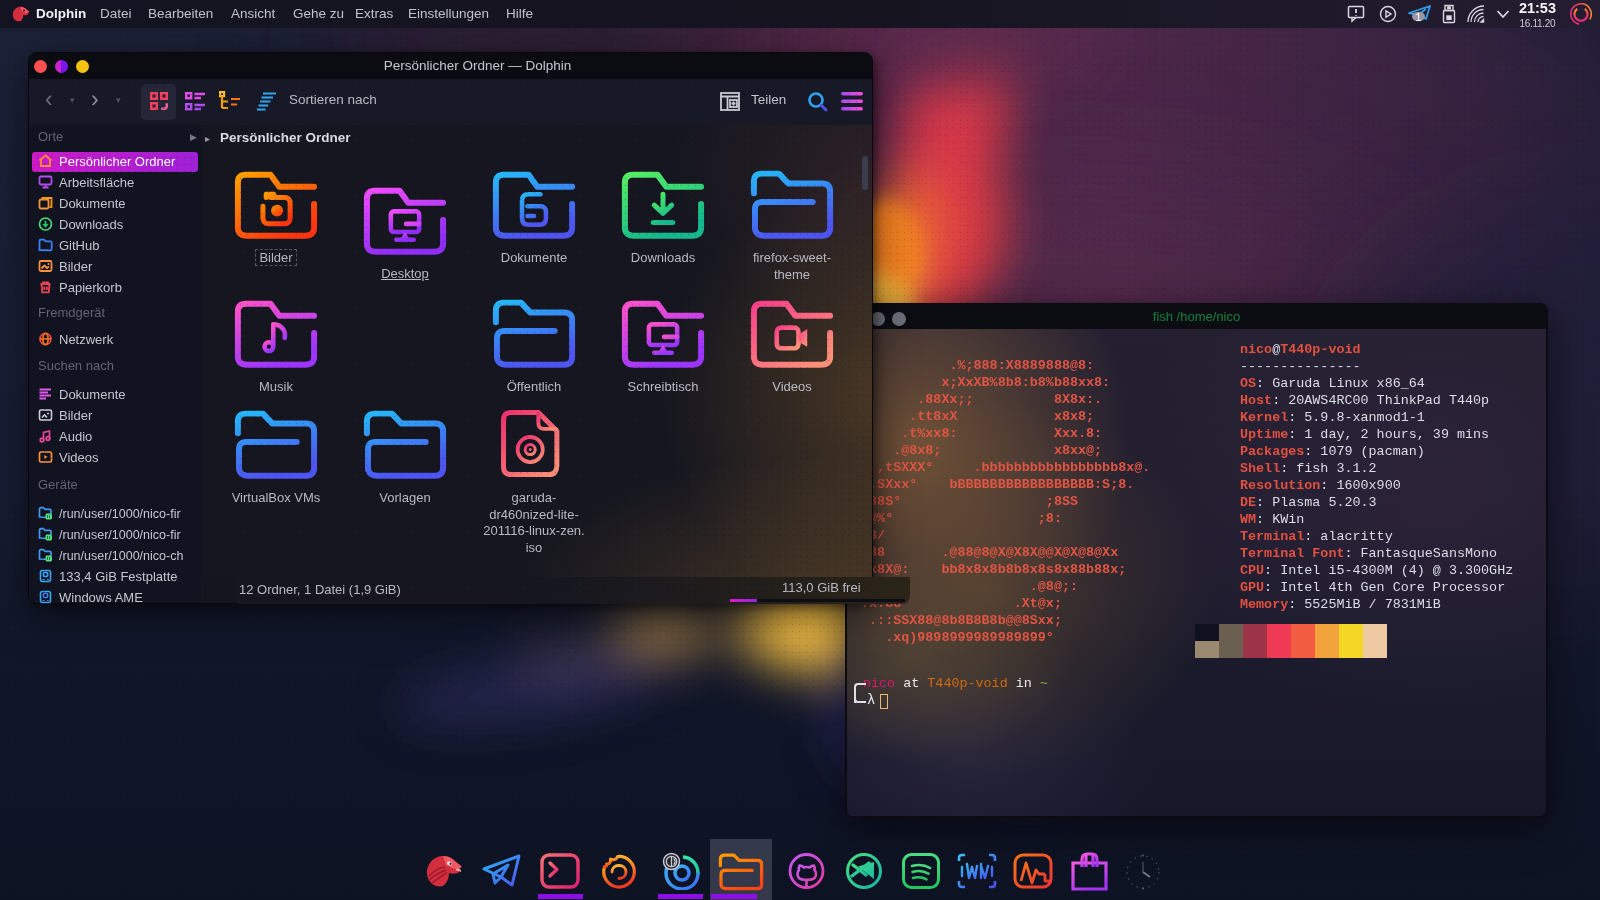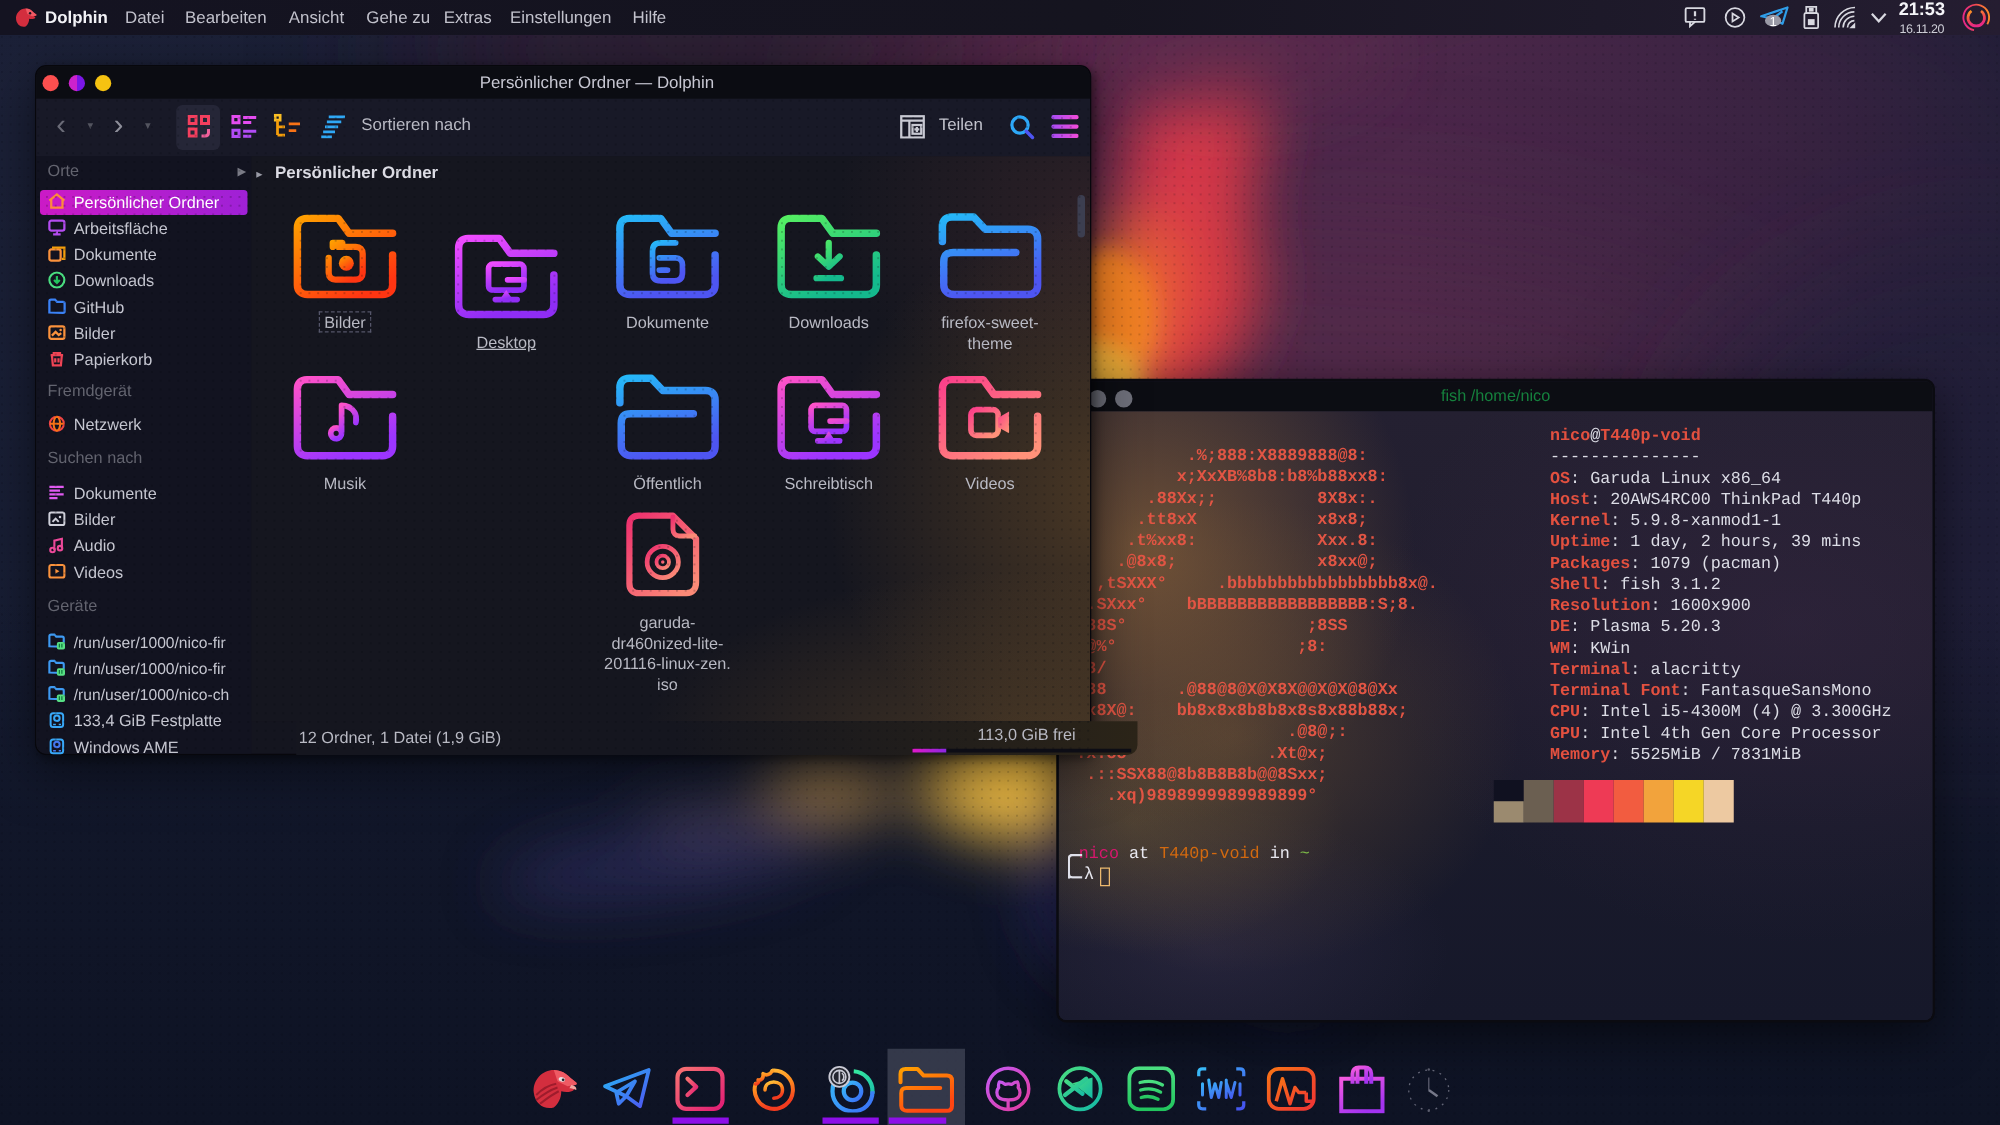--- a/index.html
+++ b/index.html
@@ -470,20 +470,36 @@
               <use href="#folc"></use>
             </g>
           <g fill="none" stroke="url(#grs)" stroke-width="4.2" stroke-linecap="round" stroke-linejoin="round">
             <rect x="25" y="30" width="20" height="19" rx="4"></rect>
               <path d="M45,36 L53,31.5 V47.5 L45,43" fill="url(#grs)" stroke="none"></path>
           </g>
         </svg>
         <span>Videos</span>
       </div>
 
+      <div class="fitem" style="left:19px;top:281px;">
+        <svg class="fol" width="86" height="74" viewBox="0 0 78 68">
+            <g stroke="url(#gbl)">
+              <use href="#folo"></use>
+            </g>
+          </svg>
+        <span>VirtualBox VMs</span>
+      </div>
+      <div class="fitem" style="left:148px;top:281px;">
+        <svg class="fol" width="86" height="74" viewBox="0 0 78 68">
+            <g stroke="url(#gbl)">
+              <use href="#folo"></use>
+            </g>
+          </svg>
+        <span>Vorlagen</span>
+      </div>
       <div class="fitem" style="left:277px;top:281px;">
         <svg class="fol" width="86" height="74" viewBox="0 0 78 68">
           <g fill="none" stroke="url(#giso)" stroke-width="4.6" stroke-linecap="round" stroke-linejoin="round">
             <path d="M18,6 H43 L60,23 V55 C60,60 57.5,63 53,63 H18 C13.5,63 11,60.5 11,56 V13 C11,8.5 13.5,6 18,6 Z"></path>
             <path d="M43,7 V16 C43,19 45,21 48,21 H59" stroke-width="3.6"></path>
           </g>
           <g fill="none" stroke="url(#giso)">
             <circle cx="35.5" cy="40" r="11.5" stroke-width="3.5"></circle>
             <circle cx="35.5" cy="40" r="4.6" stroke-width="2.8"></circle>
             <circle cx="35.5" cy="40" r="1.3" fill="url(#giso)" stroke="none"></circle>

